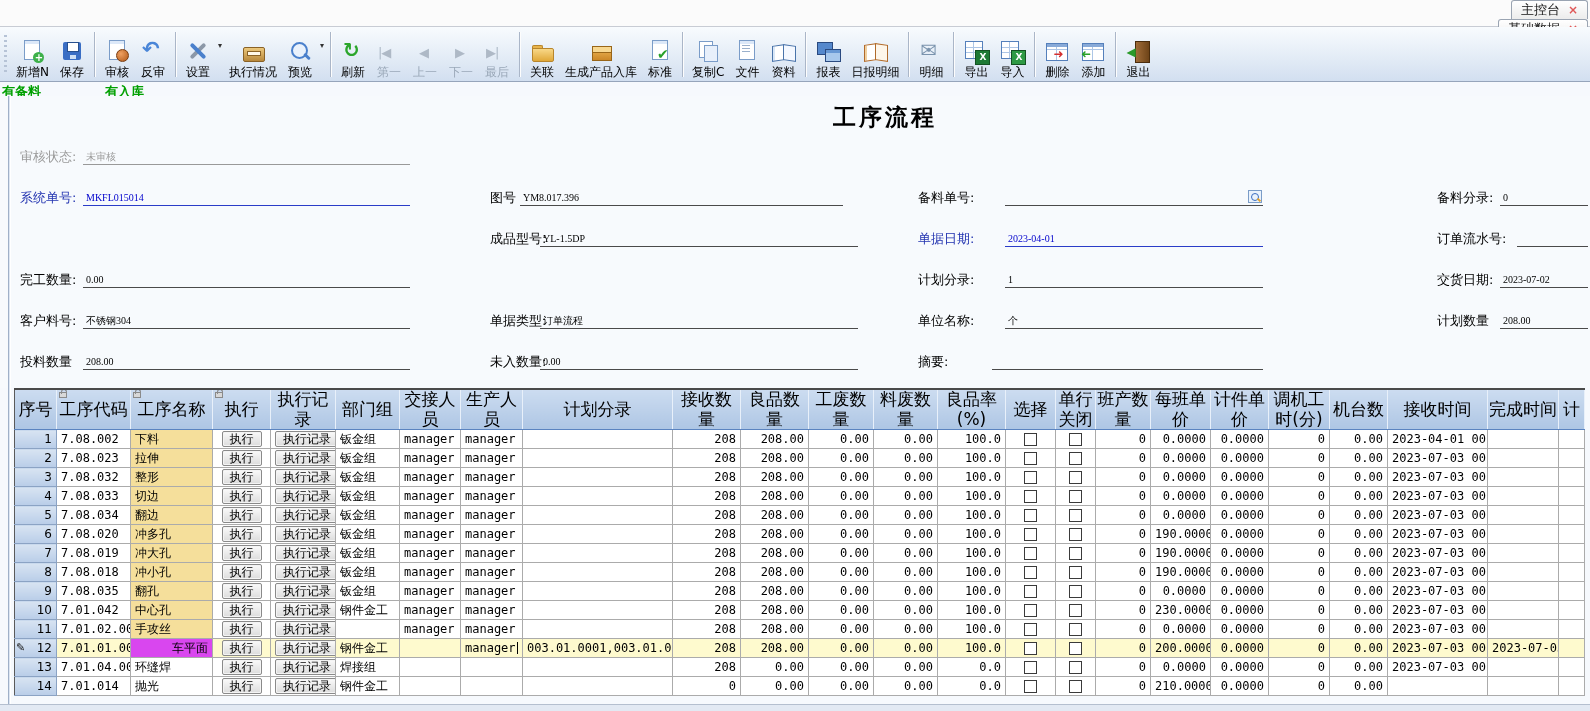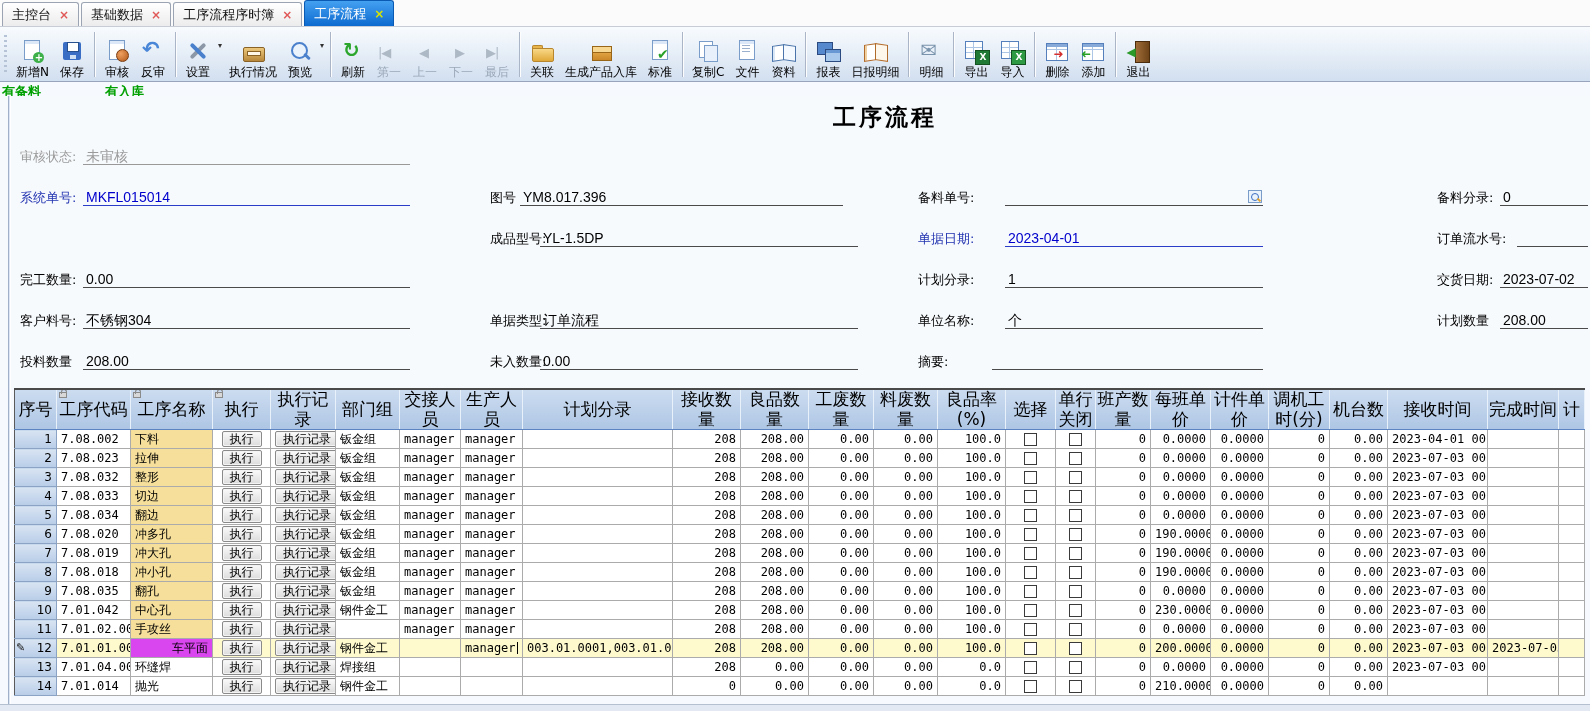--- a/index.html
+++ b/index.html
@@ -1,21 +1,21 @@
 <!DOCTYPE html>
 <html><head>
 <meta charset="utf-8">
 <style>
   * { box-sizing: border-box; margin: 0; padding: 0; }
   html,body { width:1590px; height:711px; }
   body { font-family:"DejaVu Sans","Liberation Sans",sans-serif; font-size:12px; background:#f0f0f0; overflow:hidden; }
   .screen { position:relative; width:1590px; height:711px; background:#f6f9fd; overflow:hidden; }
 
   
-  .tabbar { position:absolute; left:0; top:0; width:100%; height:27px; background:#fbfbfb; border-bottom:1px solid #c8ccd4; display:flex; align-items:flex-end; padding-left:2px; }
+  .tabbar { position:absolute; left:0; top:0; width:100%; height:27px; background:#fbfbfb; border-bottom:1px solid #c8ccd4; display:flex; align-items:flex-end; padding-left:2px;flex-direction:column; }
   .tab { height:24px; display:flex; align-items:center; gap:8px; padding:0 9px; margin-right:2px; background:linear-gradient(#ffffff,#ececec); border:1px solid #9aa4b2; border-bottom:none; border-radius:3px 3px 0 0; cursor:default; }
   .tab .tlab { font-size:13px; color:#111; }
   .tab .tclose { color:#e05858; font-size:12px; font-weight:bold; }
   .tab.active { background:linear-gradient(#44a0f0,#0c6ad0); border-color:#0a5ab4; height:26px; }
   .tab.active .tlab { color:#ffffff; }
   .tab.active .tclose { color:#d8e400; }
 
   
   .toolbar { position:absolute; left:0; top:27px; width:100%; height:55px; background:linear-gradient(#f8fbfe,#dee8f4 70%,#d2dff0); border-bottom:1px solid #96a5bb; display:flex; align-items:stretch; padding:2px 0 1px 2px; }
   .grip { width:6px; margin:6px 2px 6px 1px; background:repeating-linear-gradient(#b6c3d6 0 2px, transparent 2px 5px); background-size:3px 100%; background-repeat:no-repeat; background-position:1px 0; }
@@ -75,21 +75,21 @@
   .link.l0 { left:2px; } .link.l1 { left:105px; }
 
   
   .formarea { position:absolute; left:0; top:96px; width:1590px; height:292px; background:#f7fafd; }
   .leftrail { position:absolute; left:8px; top:96px; width:3px; height:615px; border-left:1px solid #9fb0c8; border-right:1px solid #ffffff; background:#dde6f2; }
   .formtitle { position:absolute; left:780px; top:6px; width:210px; text-align:center; font-size:23px; font-weight:bold; color:#000; letter-spacing:3px; }
 
   .field { position:absolute; left:0; width:100%; height:18px; font-size:13px; }
   .field .flabel { position:absolute; color:#000; }
   .field .fline { position:absolute; height:17px; border-bottom:1px solid #4a4a4a; }
-  .field .fval { font-family:Liberation Sans, sans-serif; font-size:14px; color:#000; padding-left:3px; white-space:nowrap; }
+  .field .fval { font-family:Liberation Serif, serif; font-size:10px; color:#000; padding-left:3px; white-space:nowrap; }
   .field.grey .flabel,.field.grey .fval { color:#9a9a9a; } .field.grey .fline { border-color:#999; }
   .field.blue .flabel { color:#2233b0; } .field.blue .fval { color:#0000cc; } .field.blue .fline { border-color:#2a3cc8; }
   .r0 { top:52px; } .r1 { top:93px; } .r2 { top:134px; } .r3 { top:175px; } .r4 { top:216px; } .r5 { top:257px; }
   .c1 .flabel { left:20px; } .c1 .fline { left:83px; width:327px; }
   .c2 .flabel { left:490px; } .c2 .fline { left:540px; width:318px; }
   .c3 .flabel { left:918px; } .c3 .fline { left:1005px; width:258px; }
   .c4 .flabel { left:1437px; } .c4 .fline { left:1500px; width:88px; }
   .f-drawing .fline { left:520px; width:323px; }
   .f-orderserial .fline { left:1517px; width:71px; }
   .f-summary .fline { left:992px; width:271px; }

